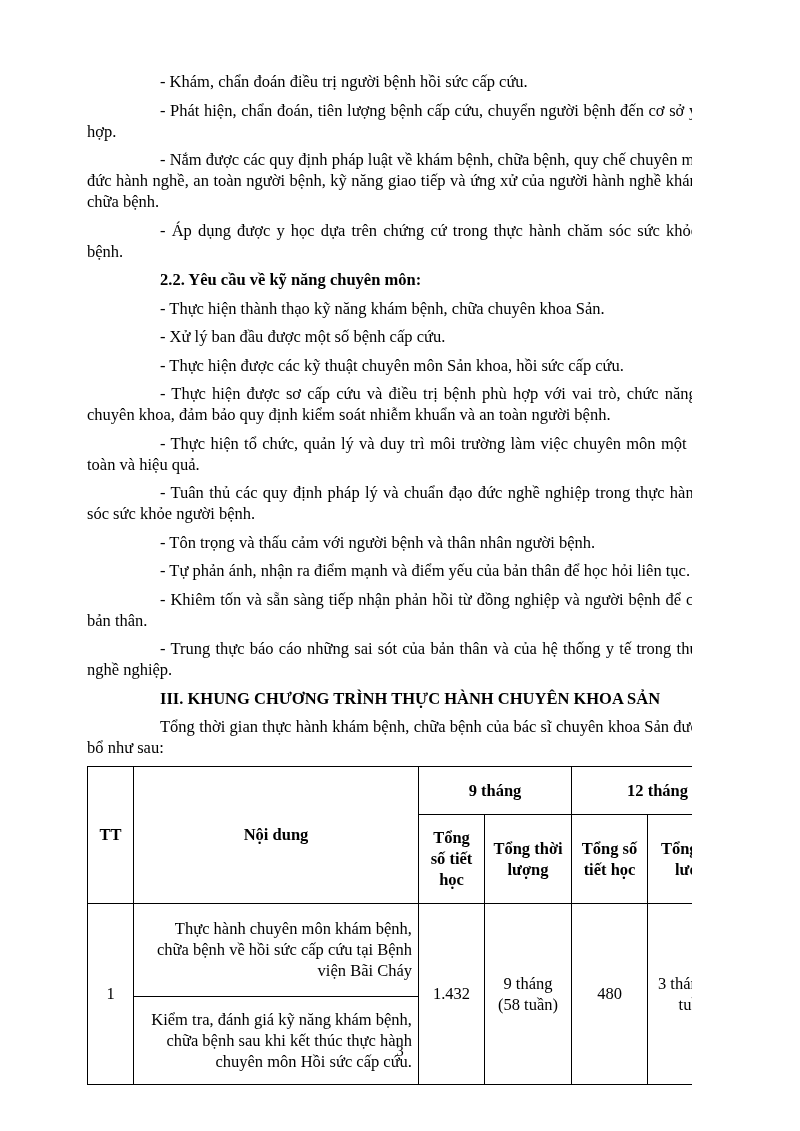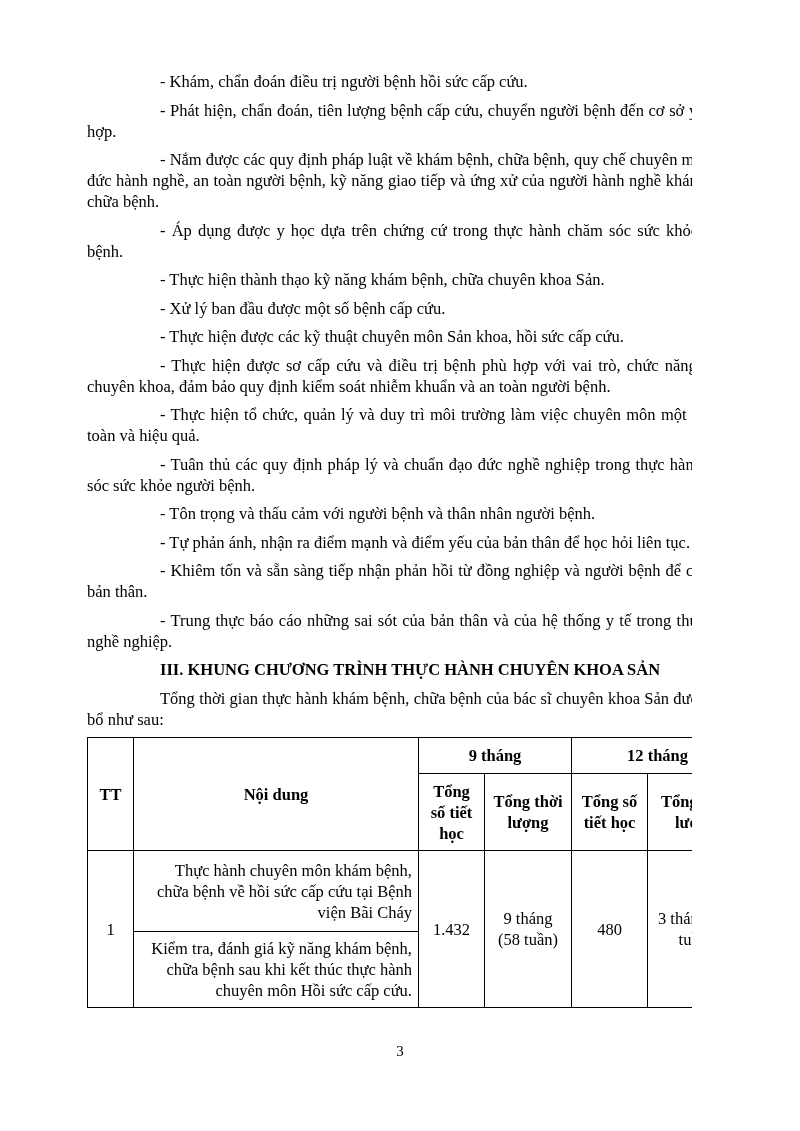--- a/index.html
+++ b/index.html
@@ -32,21 +32,21 @@
     border-collapse: collapse;
     table-layout: fixed;
     width: 656px;
     margin-top: 6px;
   }
   table.program th, table.program td {
     border: 1px solid #000000;
     font-size: 16.5px;
     line-height: 21px;
     vertical-align: middle;
-    padding: 6px 6px;
+    padding: 12px 6px;
     overflow: hidden;
   }
   table.program th {
     font-weight: bold;
     text-align: center;
   }
   td.c-center { text-align: center; }
   td.c-left   { text-align: right; padding-left: 9px; padding-right: 8px; line-height: 22px; }
   tr.hdr-top th { height: 23px; }
   tr.hdr-sub th { height: 64px; }
@@ -64,20 +64,21 @@
 </head>
 <body>
 
 <div class="page">
   <div class="content">
 
     <p class="para">- Khám, chẩn đoán điều trị người bệnh hồi sức cấp cứu.</p>
     <p class="para">- Phát hiện, chẩn đoán, tiên lượng bệnh cấp cứu, chuyển người bệnh đến cơ sở y tế phù hợp.</p>
     <p class="para">- Nắm được các quy định pháp luật về khám bệnh, chữa bệnh, quy chế chuyên môn, đạo đức hành nghề, an toàn người bệnh, kỹ năng giao tiếp và ứng xử của người hành nghề khám bệnh, chữa bệnh.</p>
     <p class="para">- Áp dụng được y học dựa trên chứng cứ trong thực hành chăm sóc sức khỏe người bệnh.</p>
+    <p class="para heading">2.2. Yêu cầu về kỹ năng chuyên môn:</p>
     <p class="para">- Thực hiện thành thạo kỹ năng khám bệnh, chữa chuyên khoa Sản.</p>
     <p class="para">- Xử lý ban đầu được một số bệnh cấp cứu.</p>
     <p class="para">- Thực hiện được các kỹ thuật chuyên môn Sản khoa, hồi sức cấp cứu.</p>
     <p class="para">- Thực hiện được sơ cấp cứu và điều trị bệnh phù hợp với vai trò, chức năng bác sĩ chuyên khoa, đảm bảo quy định kiểm soát nhiễm khuẩn và an toàn người bệnh.</p>
     <p class="para">- Thực hiện tổ chức, quản lý và duy trì môi trường làm việc chuyên môn một cách an toàn và hiệu quả.</p>
     <p class="para">- Tuân thủ các quy định pháp lý và chuẩn đạo đức nghề nghiệp trong thực hành chăm sóc sức khỏe người bệnh.</p>
     <p class="para">- Tôn trọng và thấu cảm với người bệnh và thân nhân người bệnh.</p>
     <p class="para">- Tự phản ánh, nhận ra điểm mạnh và điểm yếu của bản thân để học hỏi liên tục.</p>
     <p class="para">- Khiêm tốn và sẵn sàng tiếp nhận phản hồi từ đồng nghiệp và người bệnh để cải thiện bản thân.</p>
     <p class="para">- Trung thực báo cáo những sai sót của bản thân và của hệ thống y tế trong thực hành nghề nghiệp.</p>

